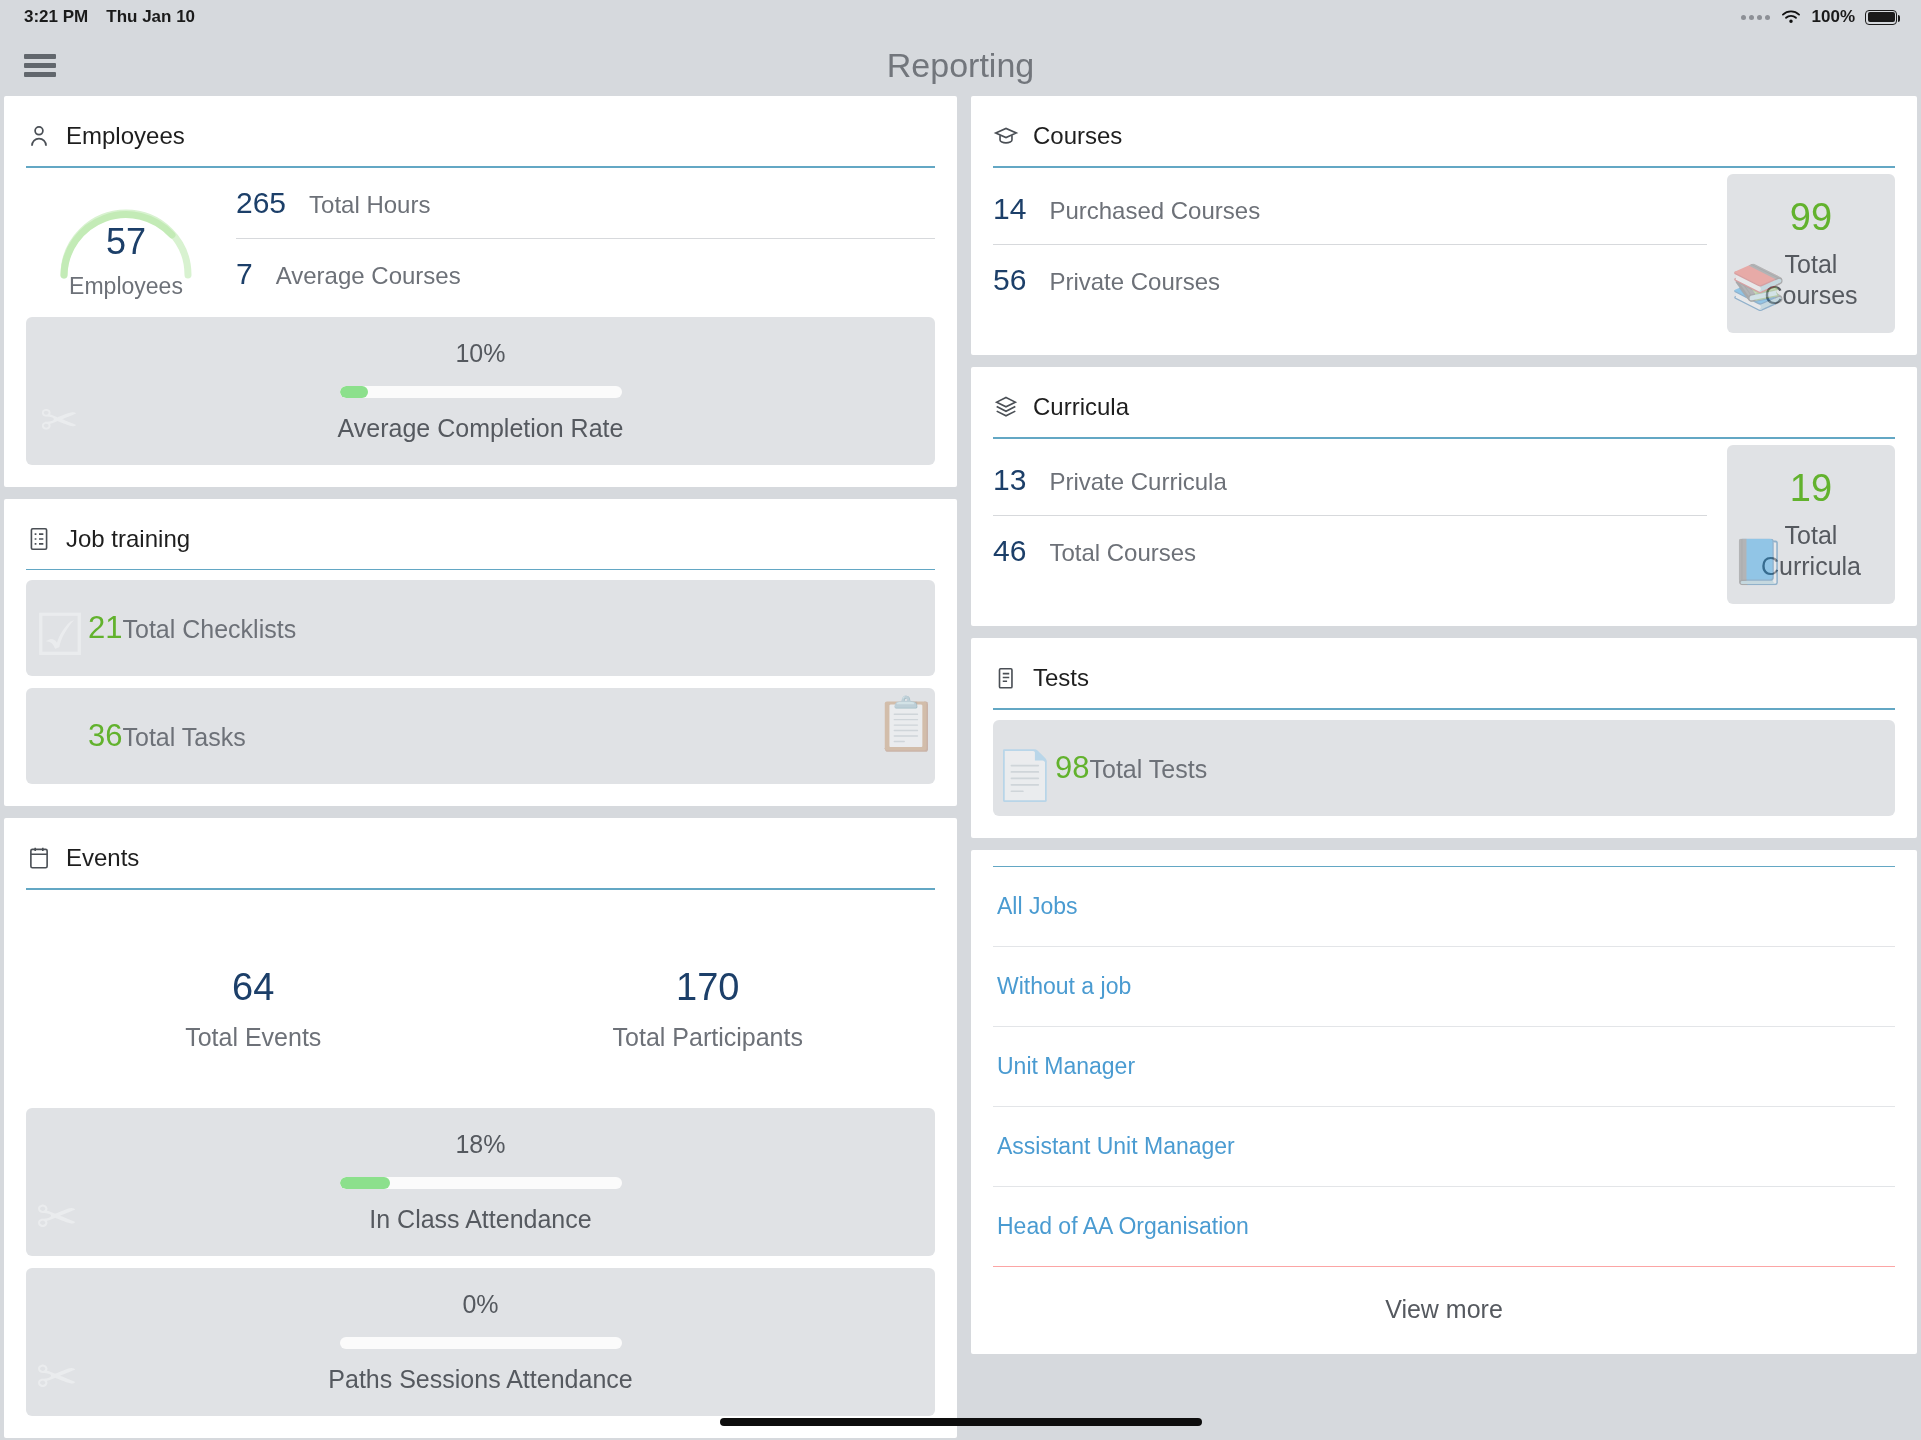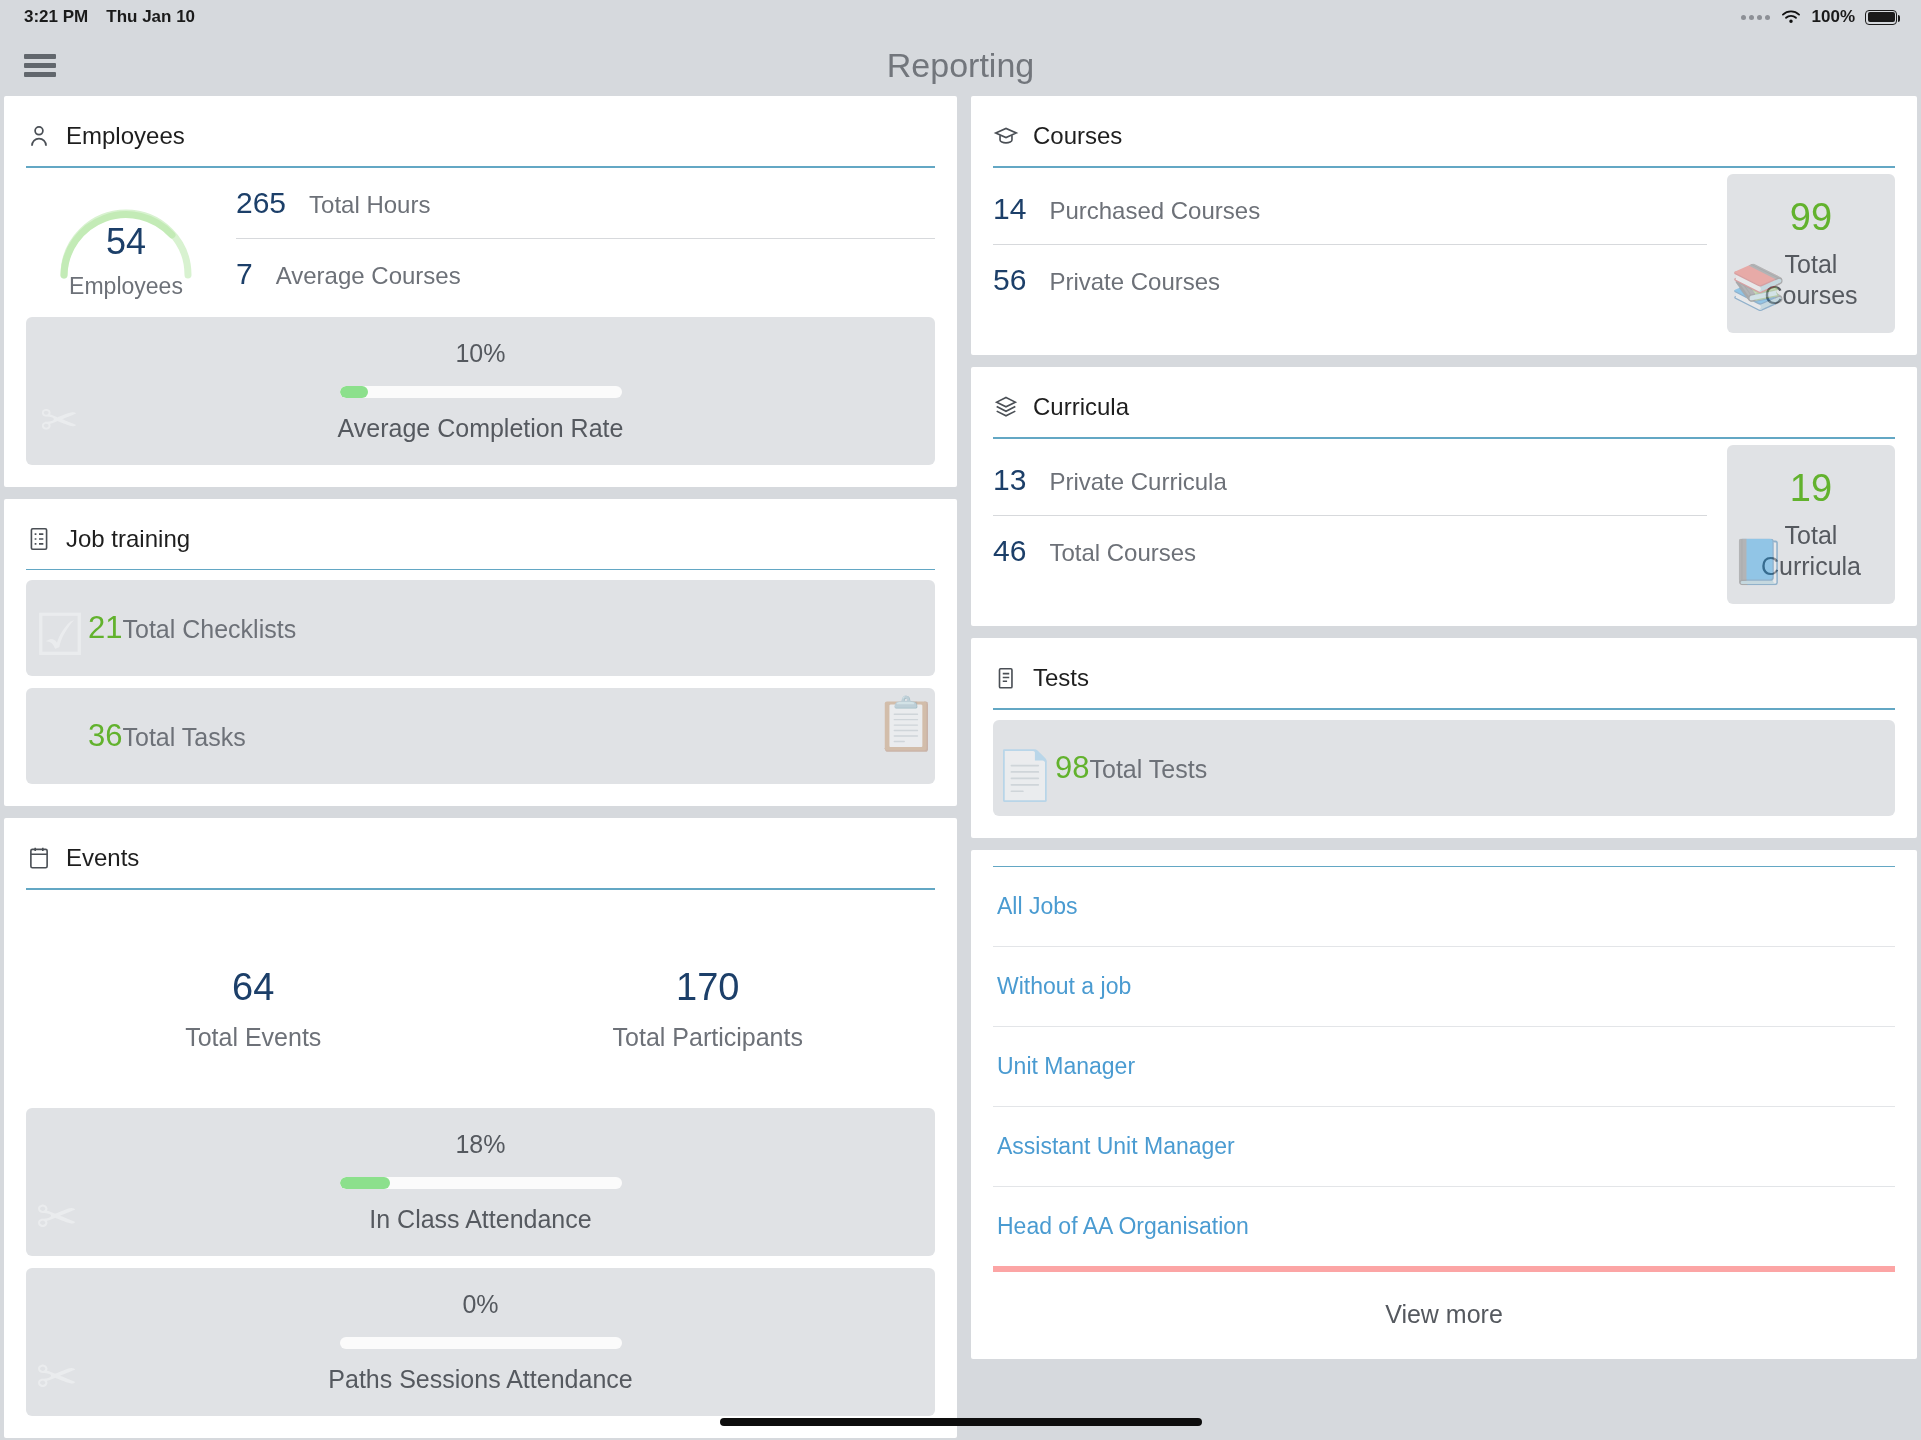--- a/index.html
+++ b/index.html
@@ -157,21 +157,21 @@
   .ev-two { display: flex; padding: 34px 0 56px 0; margin-top: 42px; }
   .ev-cell { flex: 1; text-align: center; }
   .ev-num { font-size: 38px; color: #1c3f69; }
   .ev-cap { font-size: 25px; color: #6d7178; margin-top: 14px; }
 
   
   .job-row {
     padding: 26px 4px; border-bottom: 1px solid #e3e5e8;
     font-size: 23px; color: #4a9bd1; cursor: pointer;
   }
-  .job-row:last-of-type { border-bottom: 6px solid #fca5a5; }
+  .job-row:last-of-type { border-bottom: 1px solid #fca5a5; }
   .view-more {
     text-align: center; font-size: 25px; color: #55595f;
     padding: 28px 0 8px 0; cursor: pointer;
   }
 
   
   .home-bar {
     position: absolute; bottom: 14px; left: 0; right: 0;
     display: flex; justify-content: center;
   }
@@ -233,21 +233,21 @@
       </div>
       <div class="card-rule"></div>
 
       <div class="emp-body">
         <div class="gauge-wrap">
           <div class="gauge">
             <svg width="148" height="96" viewBox="0 0 148 96">
               <path d="M12 92 A62 62 0 0 1 136 92" fill="none" stroke="#d8f2d0" stroke-width="7" stroke-linecap="round"></path>
               <path d="M12 92 A62 62 0 0 1 120 52" fill="none" stroke="#c3ebb6" stroke-width="7" stroke-linecap="round"></path>
             </svg>
-            <div class="gauge-num">54</div>
+            <div class="gauge-num">57</div>
           </div>
           <div class="gauge-cap">Employees</div>
         </div>
 
         <div class="emp-stats">
           <div class="row-stat">
             <span class="num-blue">265</span>
             <span class="lbl-gray">Total Hours</span>
           </div>
           <div class="row-divider"></div>

